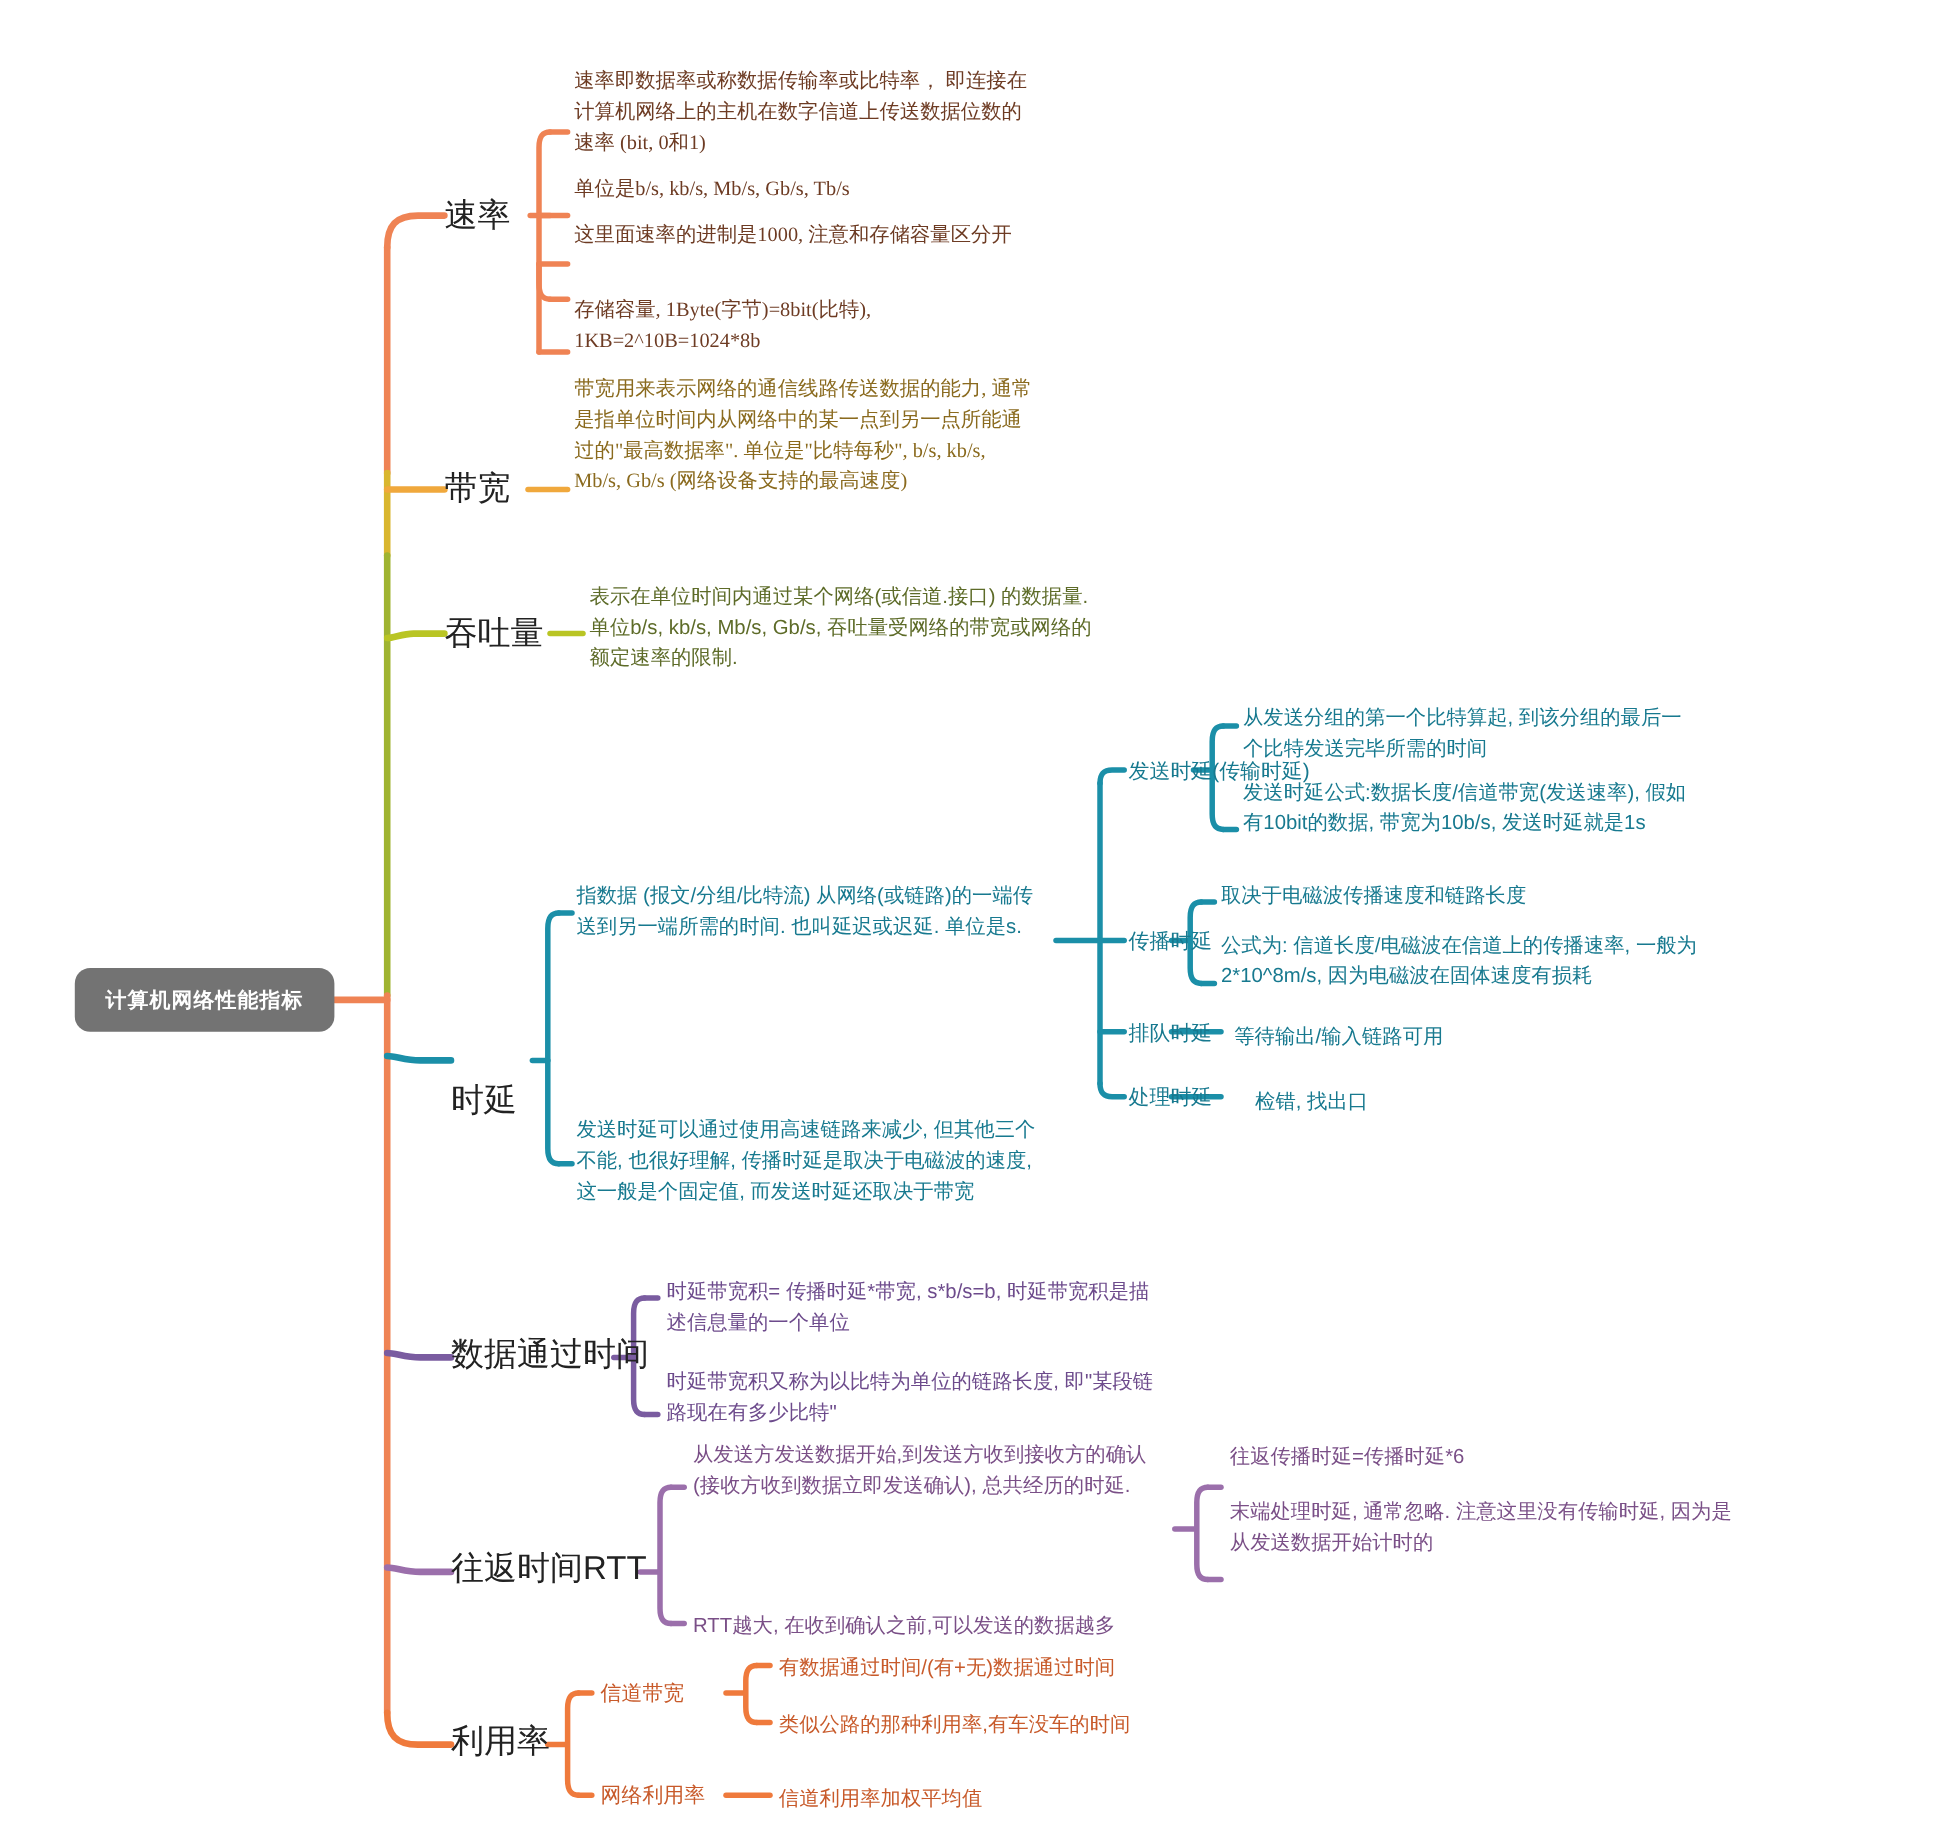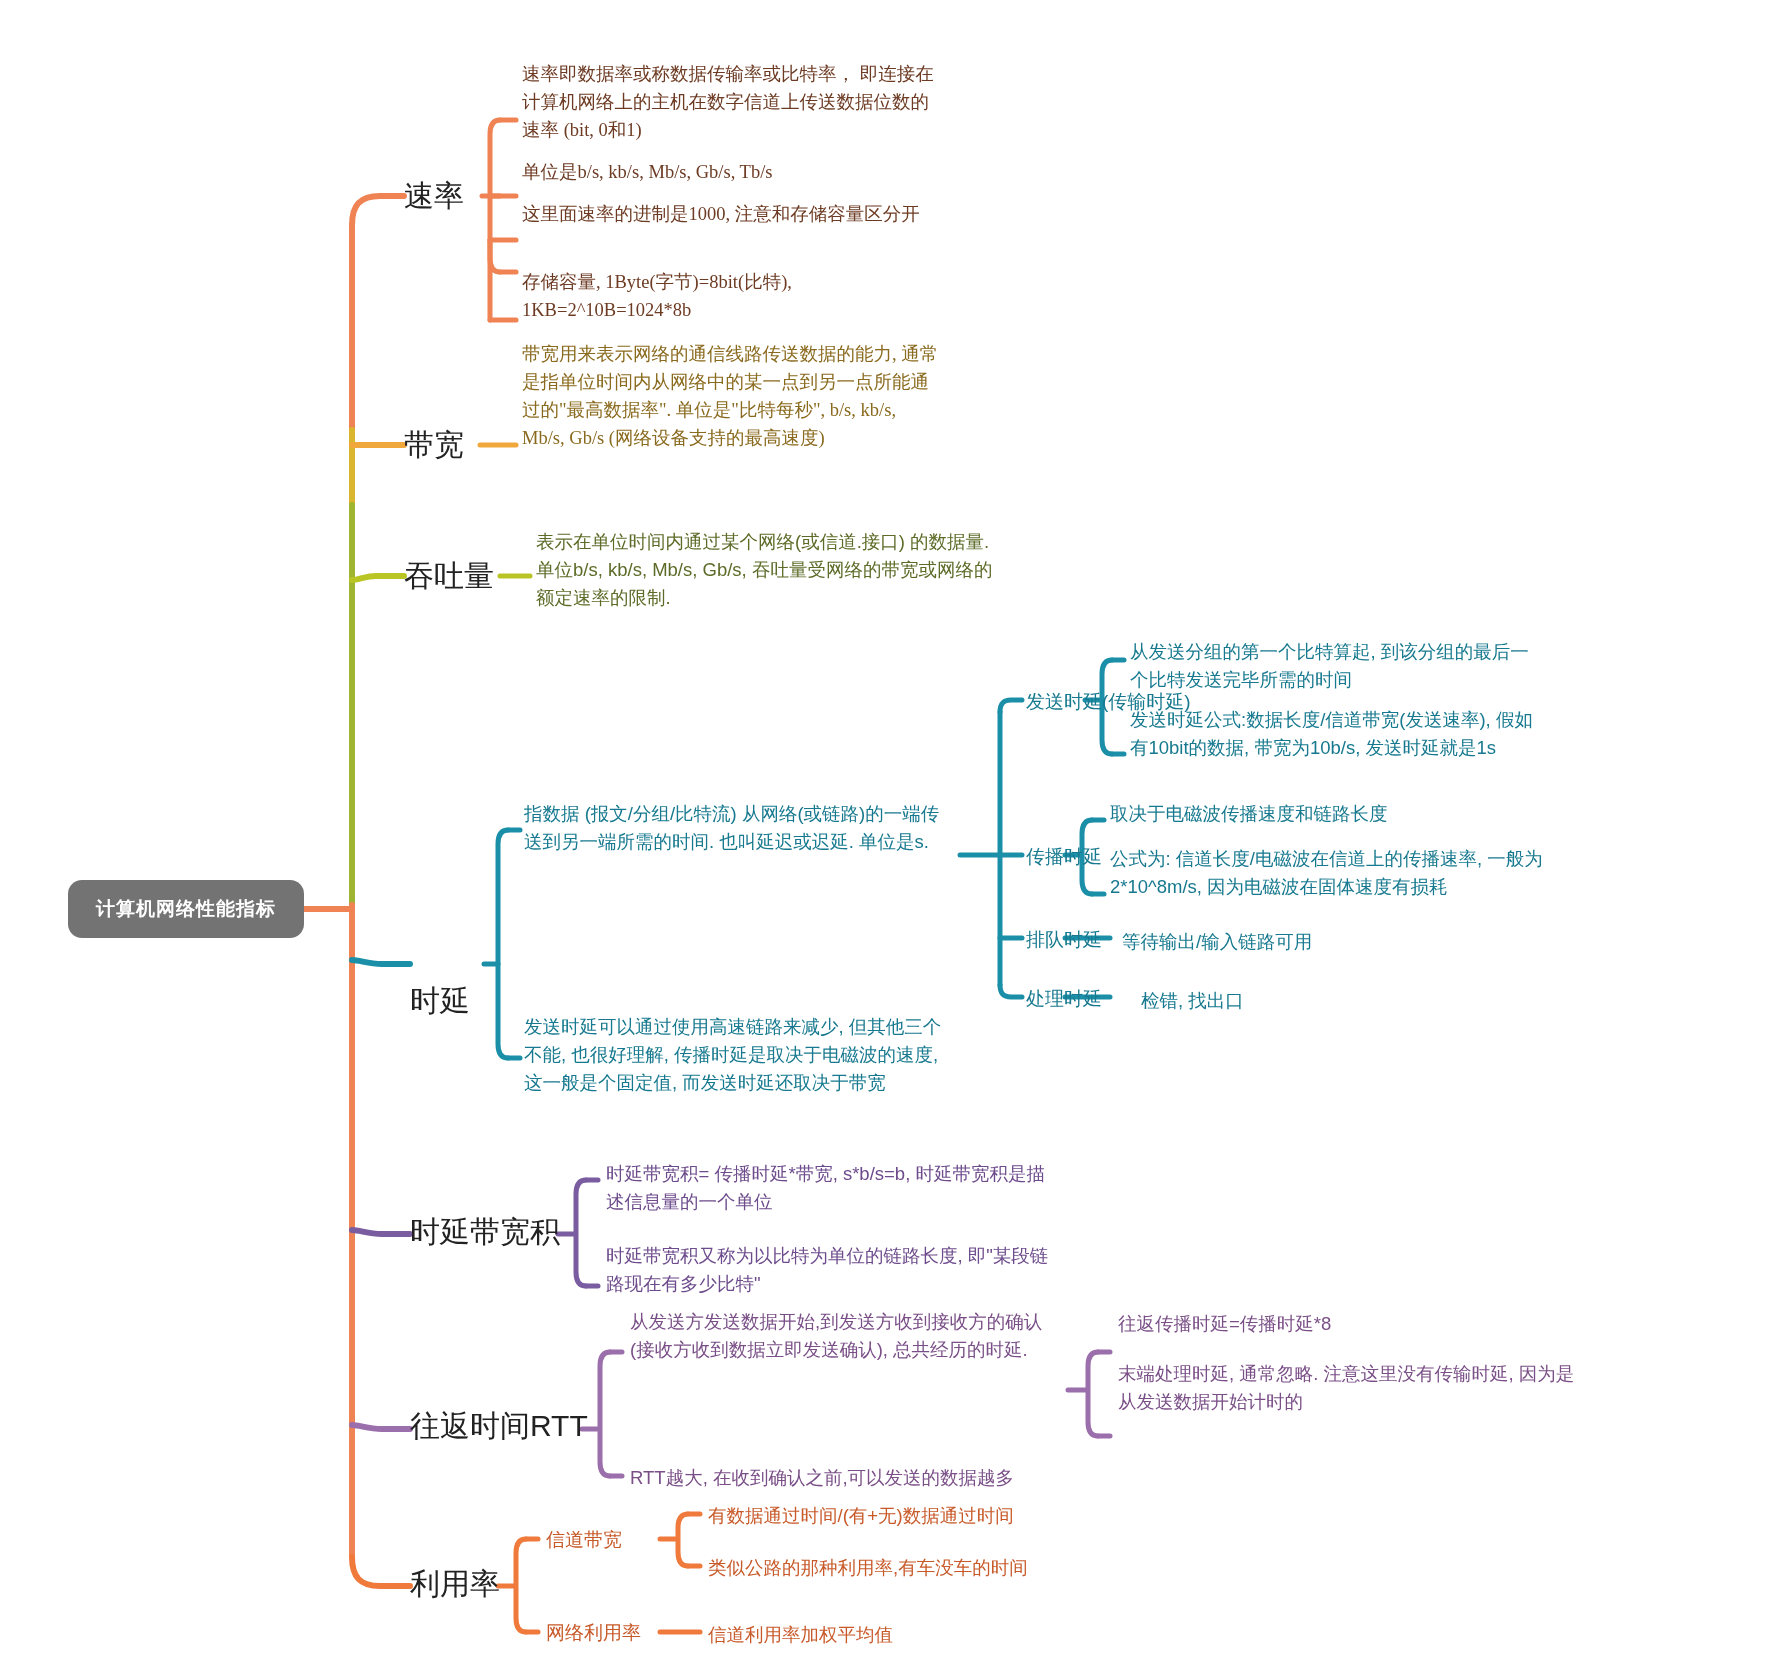--- a/index.html
+++ b/index.html
@@ -180,31 +180,31 @@
   <div class="node subtopic c-delay" style="left:1026px;top:845px;">传播时延</div>
   <div class="node leaf c-delay sans" style="left:1110px;top:800px;width:450px;">取决于电磁波传播速度和链路长度</div>
   <div class="node leaf c-delay sans" style="left:1110px;top:845px;width:450px;">公式为: 信道长度/电磁波在信道上的传播速率, 一般为2*10^8m/s, 因为电磁波在固体速度有损耗</div>
 
   <div class="node subtopic c-delay" style="left:1026px;top:928px;">排队时延</div>
   <div class="node leaf c-delay sans" style="left:1122px;top:928px;width:300px;">等待输出/输入链路可用</div>
 
   <div class="node subtopic c-delay" style="left:1026px;top:987px;">处理时延</div>
   <div class="node leaf c-delay sans" style="left:1122px;top:987px;width:300px;margin-left:19px;">检错, 找出口</div>
 
-  <div class="node topic" style="left:410px;top:1214px;">时延带宽积</div>
+  <div class="node topic" style="left:410px;top:1214px;">数据通过时间</div>
 
   <div class="node leaf c-dbp sans" style="left:606px;top:1160px;width:440px;">时延带宽积= 传播时延*带宽, s*b/s=b, 时延带宽积是描述信息量的一个单位</div>
   <div class="node leaf c-dbp sans" style="left:606px;top:1242px;width:450px;">时延带宽积又称为以比特为单位的链路长度, 即"某段链路现在有多少比特"</div>
 
   <div class="node topic" style="left:410px;top:1408px;">往返时间RTT</div>
 
   <div class="node leaf c-rtt sans" style="left:630px;top:1464px;width:460px;">RTT越大, 在收到确认之前,可以发送的数据越多</div>
   <div class="node leaf c-rtt sans" style="left:630px;top:1308px;width:430px;">从发送方发送数据开始,到发送方收到接收方的确认(接收方收到数据立即发送确认), 总共经历的时延.</div>
 
-  <div class="node leaf c-rtt sans" style="left:1118px;top:1310px;width:460px;">往返传播时延=传播时延*8</div>
+  <div class="node leaf c-rtt sans" style="left:1118px;top:1310px;width:460px;">往返传播时延=传播时延*6</div>
   <div class="node leaf c-rtt sans" style="left:1118px;top:1360px;width:470px;">末端处理时延, 通常忽略. 注意这里没有传输时延, 因为是从发送数据开始计时的</div>
 
   <div class="node topic" style="left:410px;top:1566px;">利用率</div>
 
   <div class="node subtopic c-util" style="left:546px;top:1528px;">信道带宽</div>
   <div class="node leaf c-util sans" style="left:708px;top:1502px;width:420px;">有数据通过时间/(有+无)数据通过时间</div>
   <div class="node leaf c-util sans" style="left:708px;top:1554px;width:420px;">类似公路的那种利用率,有车没车的时间</div>
 
   <div class="node subtopic c-util" style="left:546px;top:1621px;">网络利用率</div>
   <div class="node leaf c-util sans" style="left:708px;top:1621px;width:360px;">信道利用率加权平均值</div>

